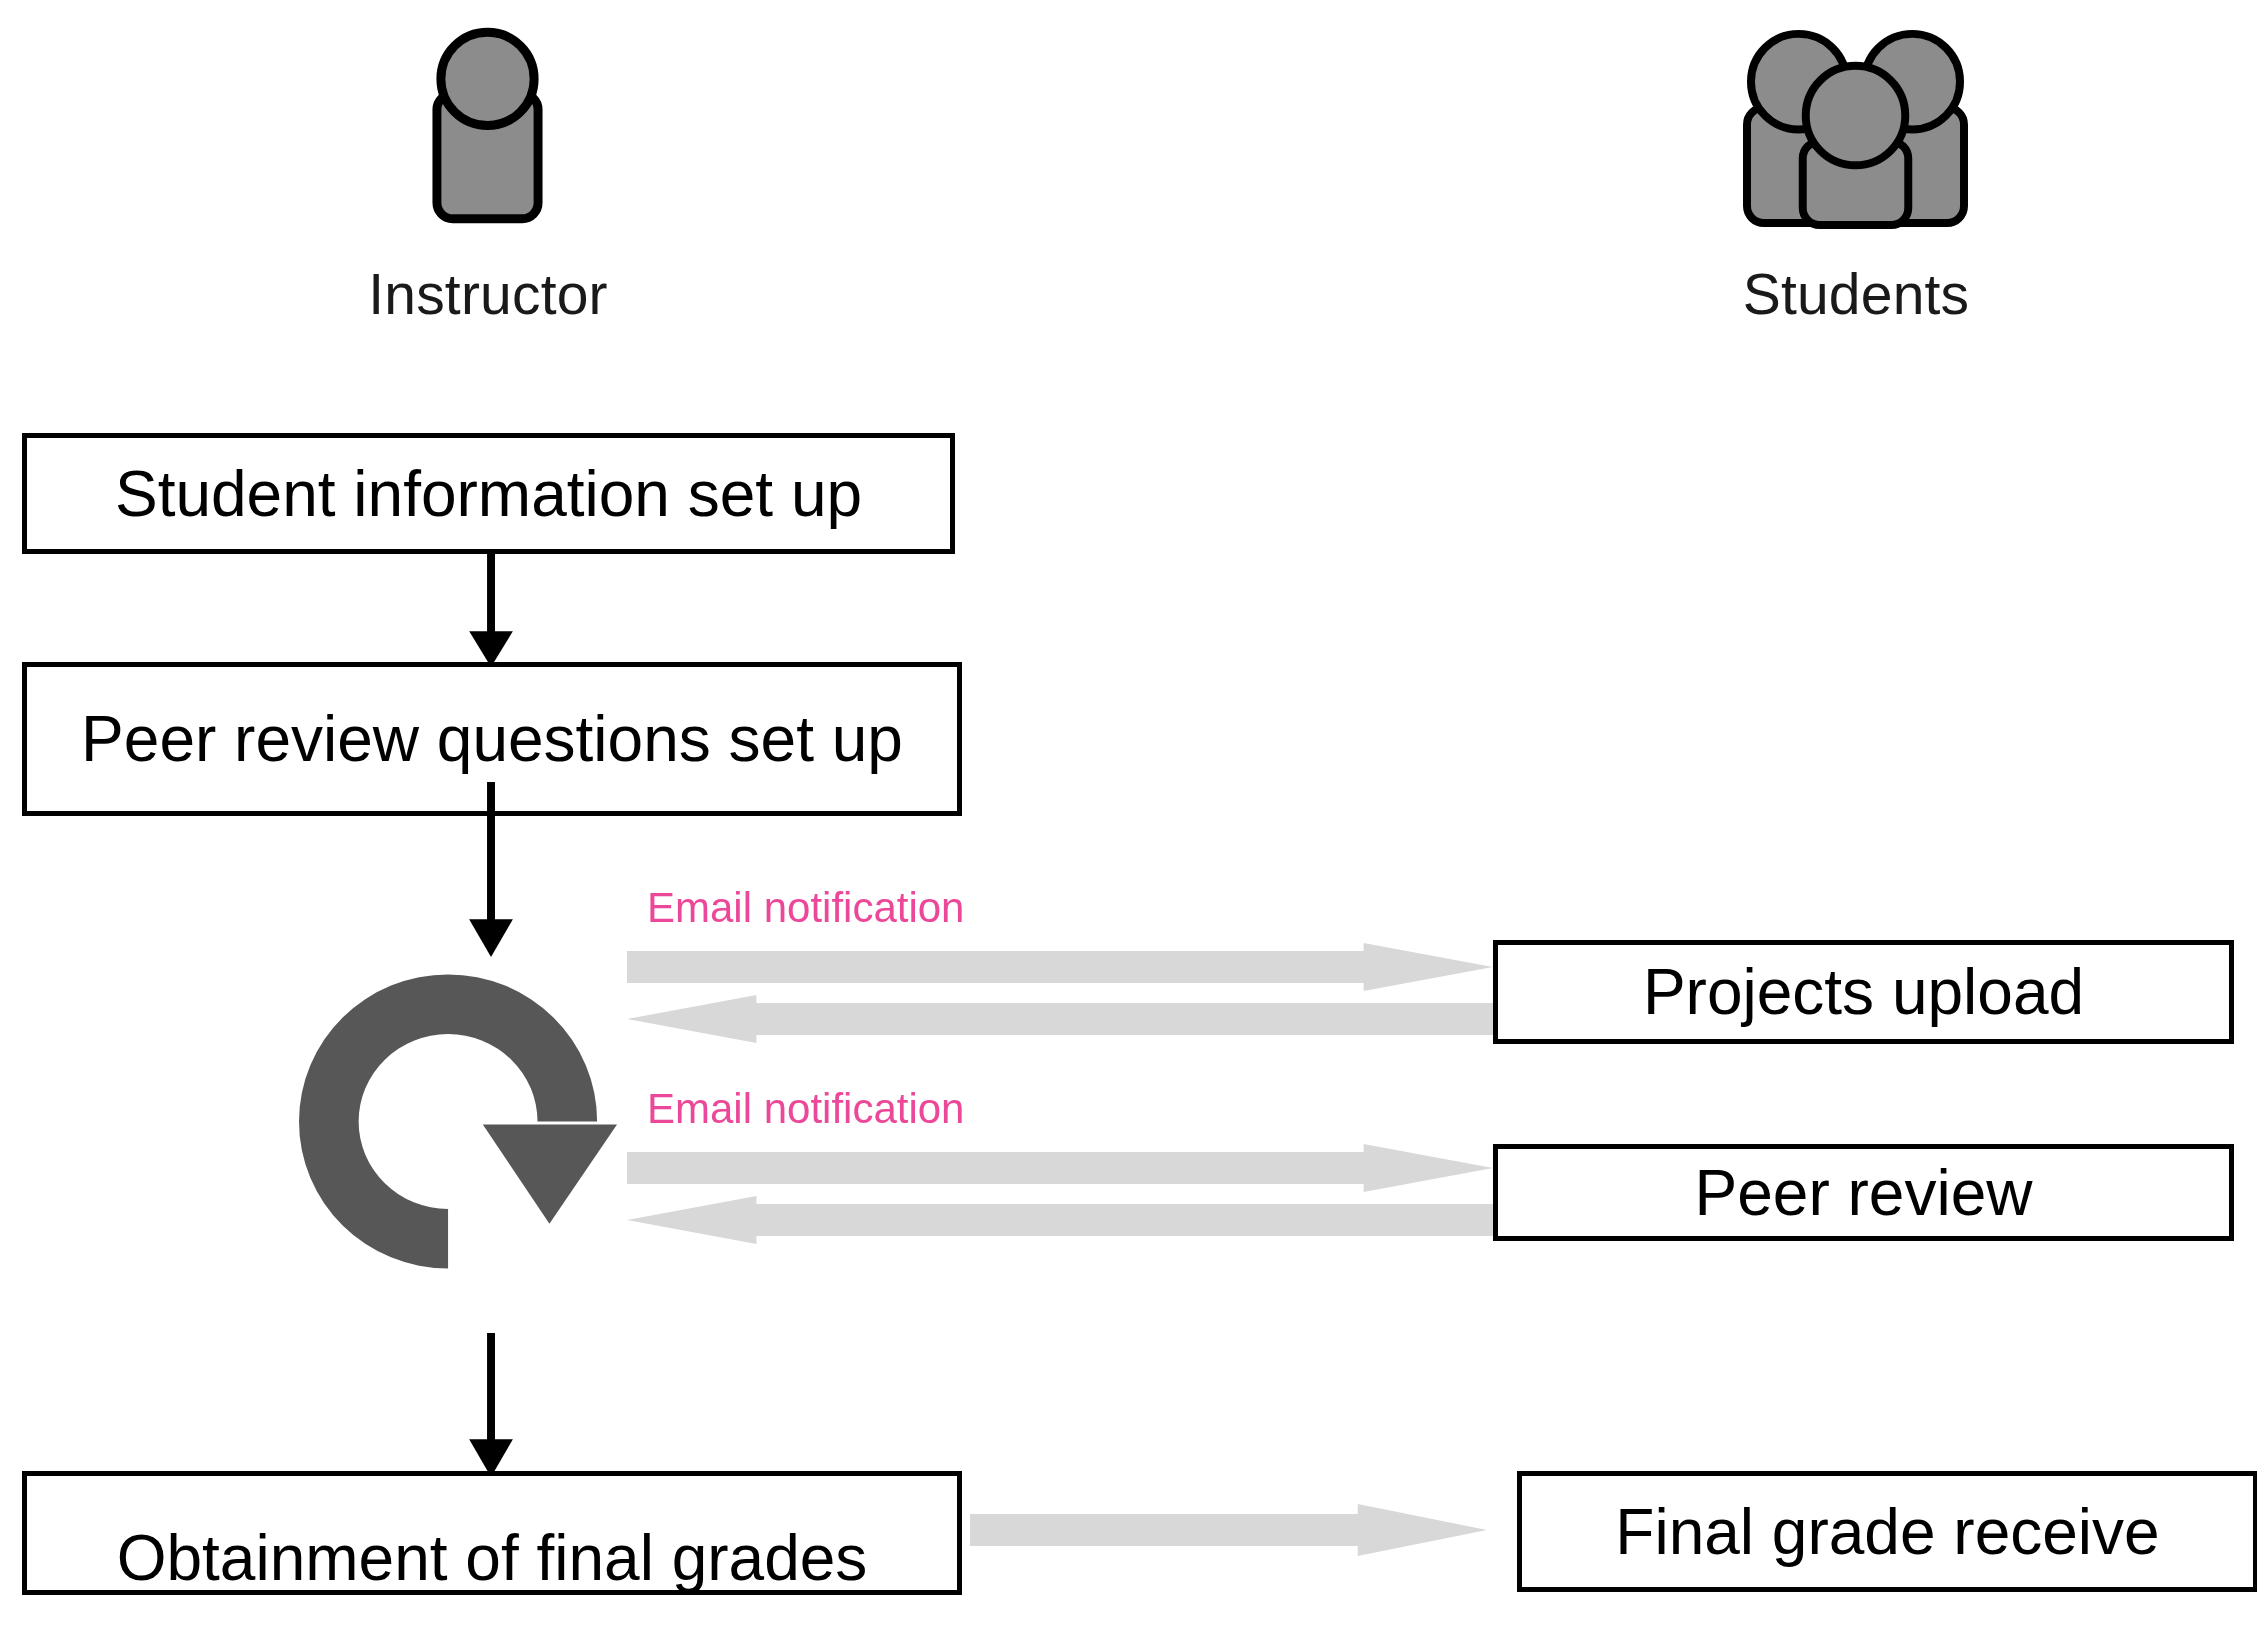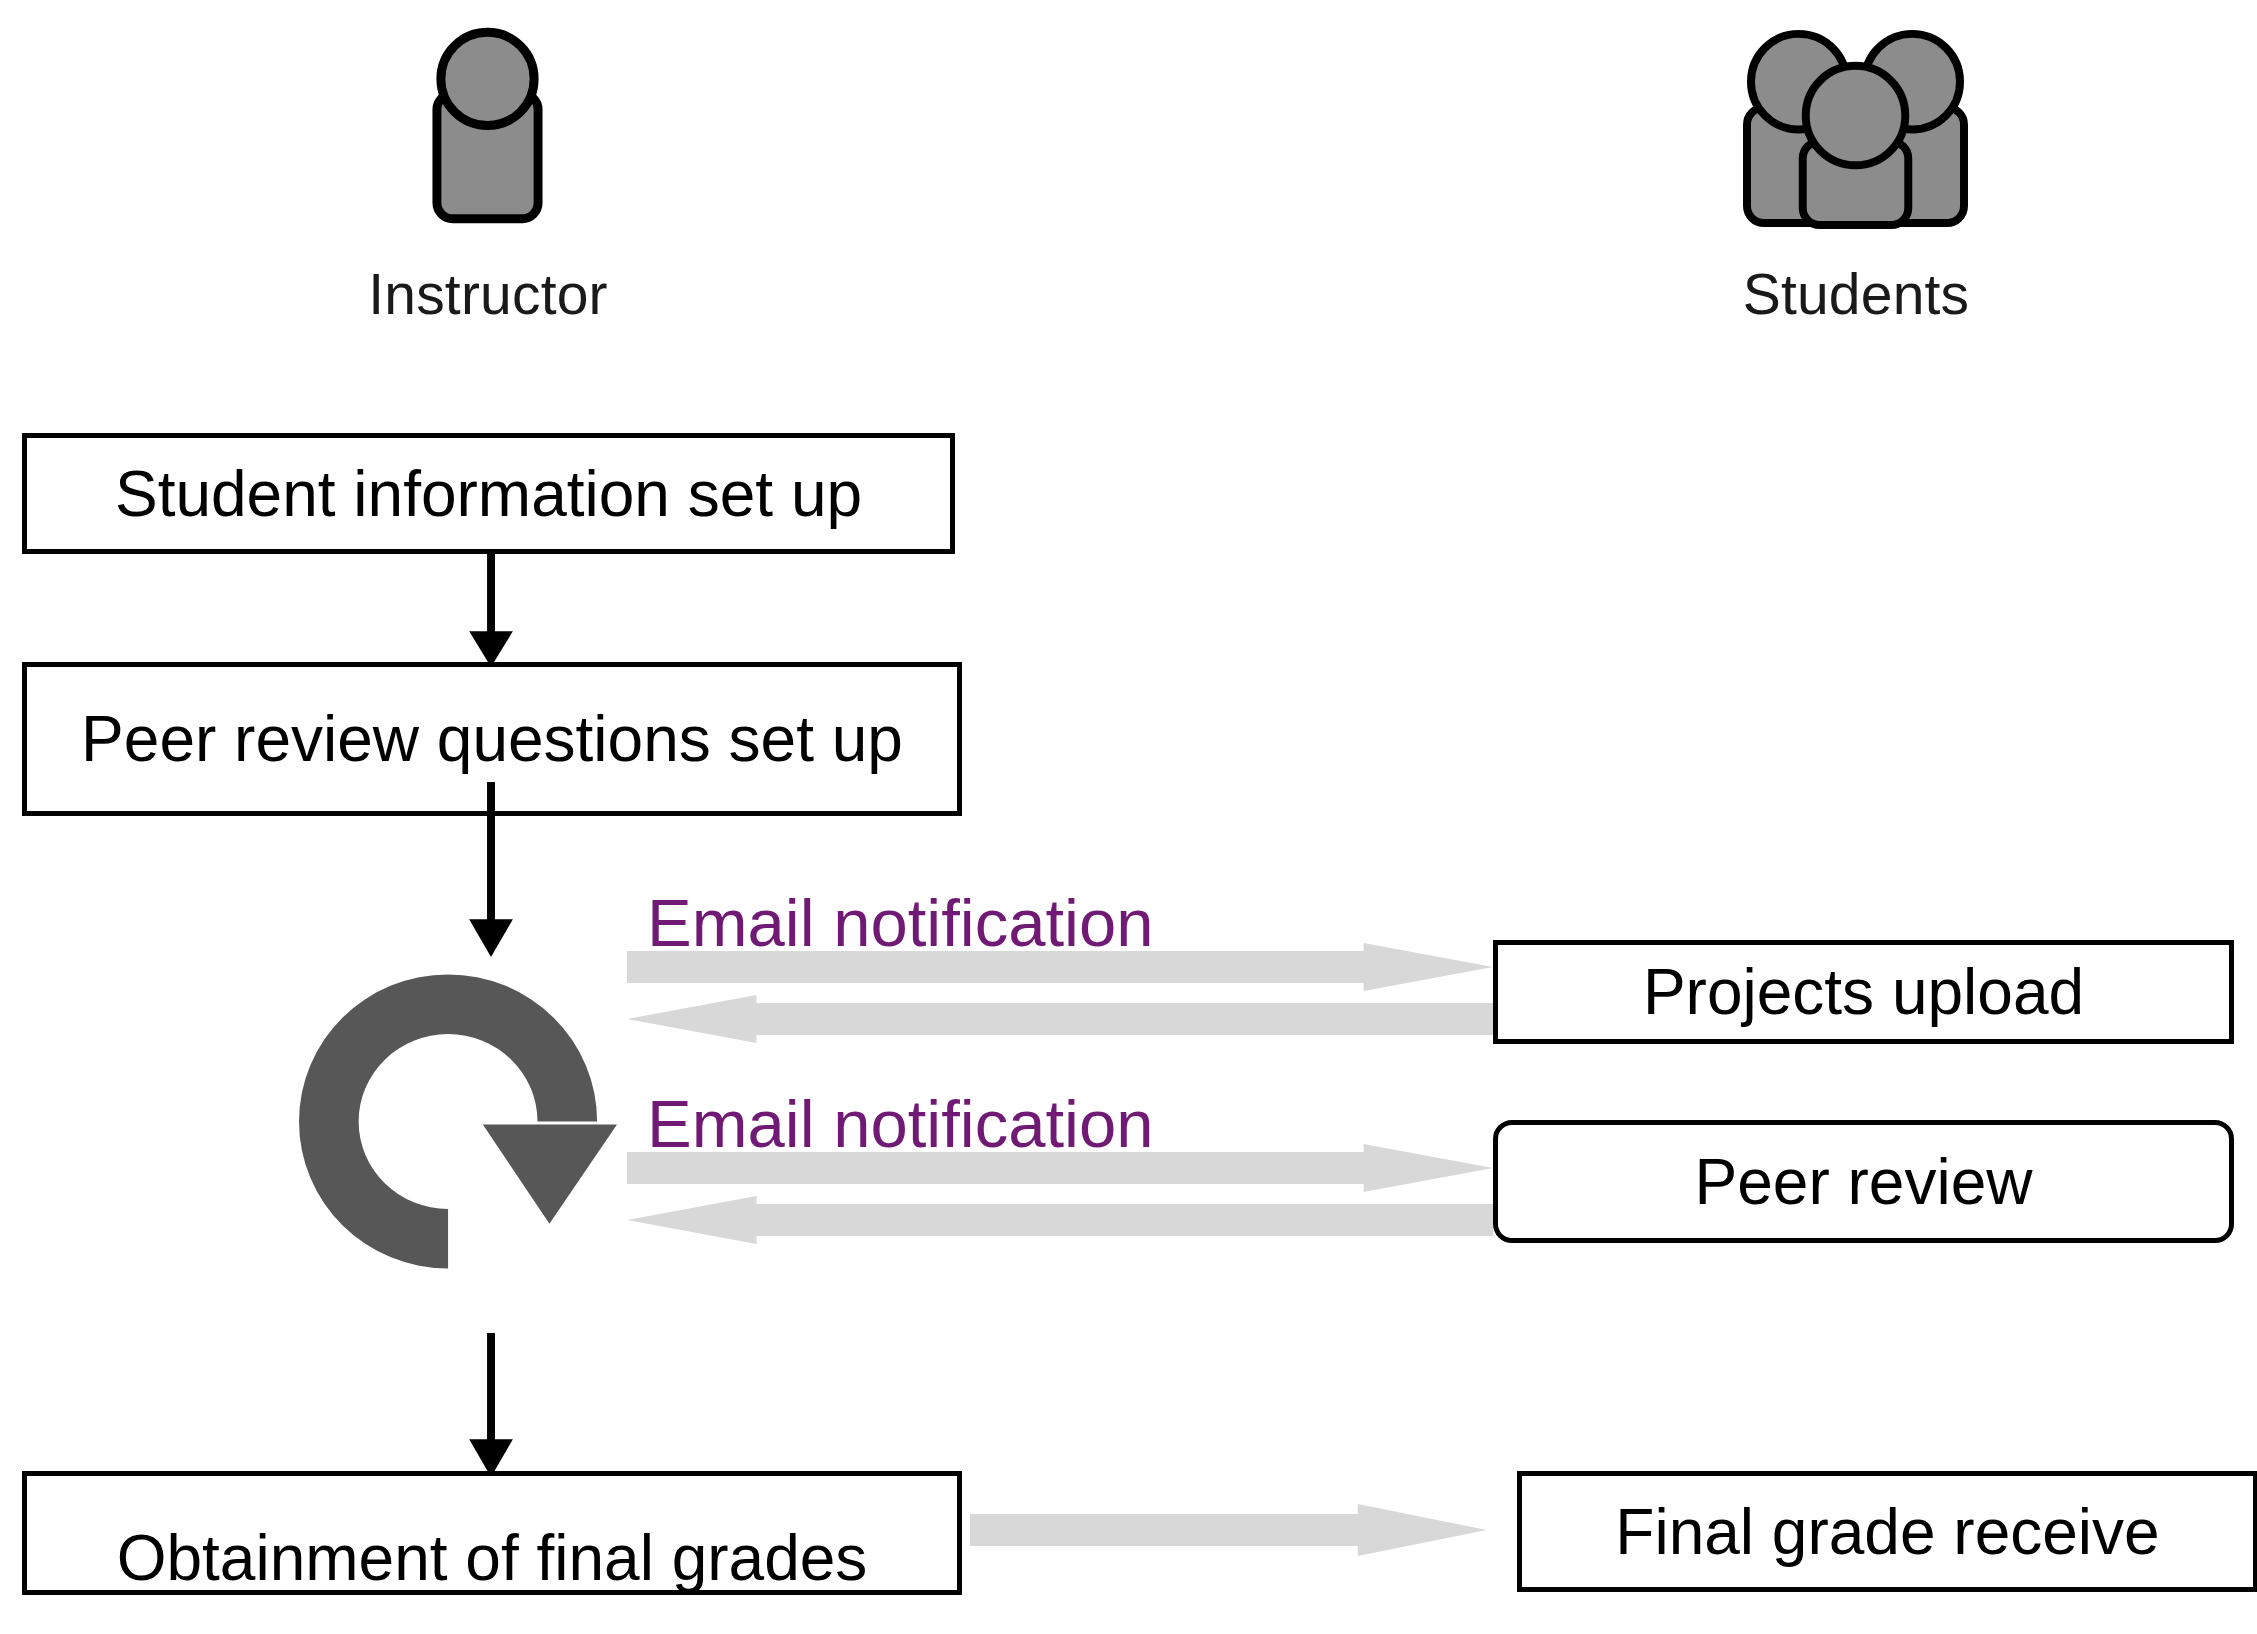--- a/index.html
+++ b/index.html
@@ -51,22 +51,22 @@
 
   
   .v-conn { position: absolute; }
 
   
   .gray-arrow { position: absolute; }
 
   
   .note-label {
     position: absolute;
-    font-size: 67px;
-    color: #701a75;
+    font-size: 42px;
+    color: #ec4899;
     font-family: "Liberation Sans", sans-serif;
     white-space: nowrap;
   }
 
   
   .cycle-icon { position: absolute; }
 </style>
 </head>
 <body>
 
@@ -155,21 +155,21 @@
   <div class="gray-arrow" style="left:627px; top:1196px; width:866px; height:48px;">
     <svg width="866" height="48" viewBox="0 0 870 48" xmlns="http://www.w3.org/2000/svg" preserveAspectRatio="none">
       <polygon points="870,8 130,8 130,0 0,24 130,48 130,40 870,40" fill="#d8d8d8"></polygon>
     </svg>
   </div>
 
   <div class="proc-box" style="left:1493px; top:940px; width:741px; height:104px;">
     <span class="proc-text">Projects upload</span>
   </div>
 
-  <div class="proc-box" style="left:1493px; top:1120px; width:741px; height:123px;border-radius:19px;">
+  <div class="proc-box" style="left:1493px; top:1144px; width:741px; height:97px;">
     <span class="proc-text">Peer review</span>
   </div>
 
   <div class="v-conn" style="left:453px; top:1333px; width:80px; height:147px;">
     <svg width="80" height="147" viewBox="0 0 80 148" xmlns="http://www.w3.org/2000/svg">
       <line x1="38" y1="0" x2="38" y2="118" stroke="#000000" stroke-width="8"></line>
       <polygon points="38,145 16,107 60,107" fill="#000000"></polygon>
     </svg>
   </div>
 

